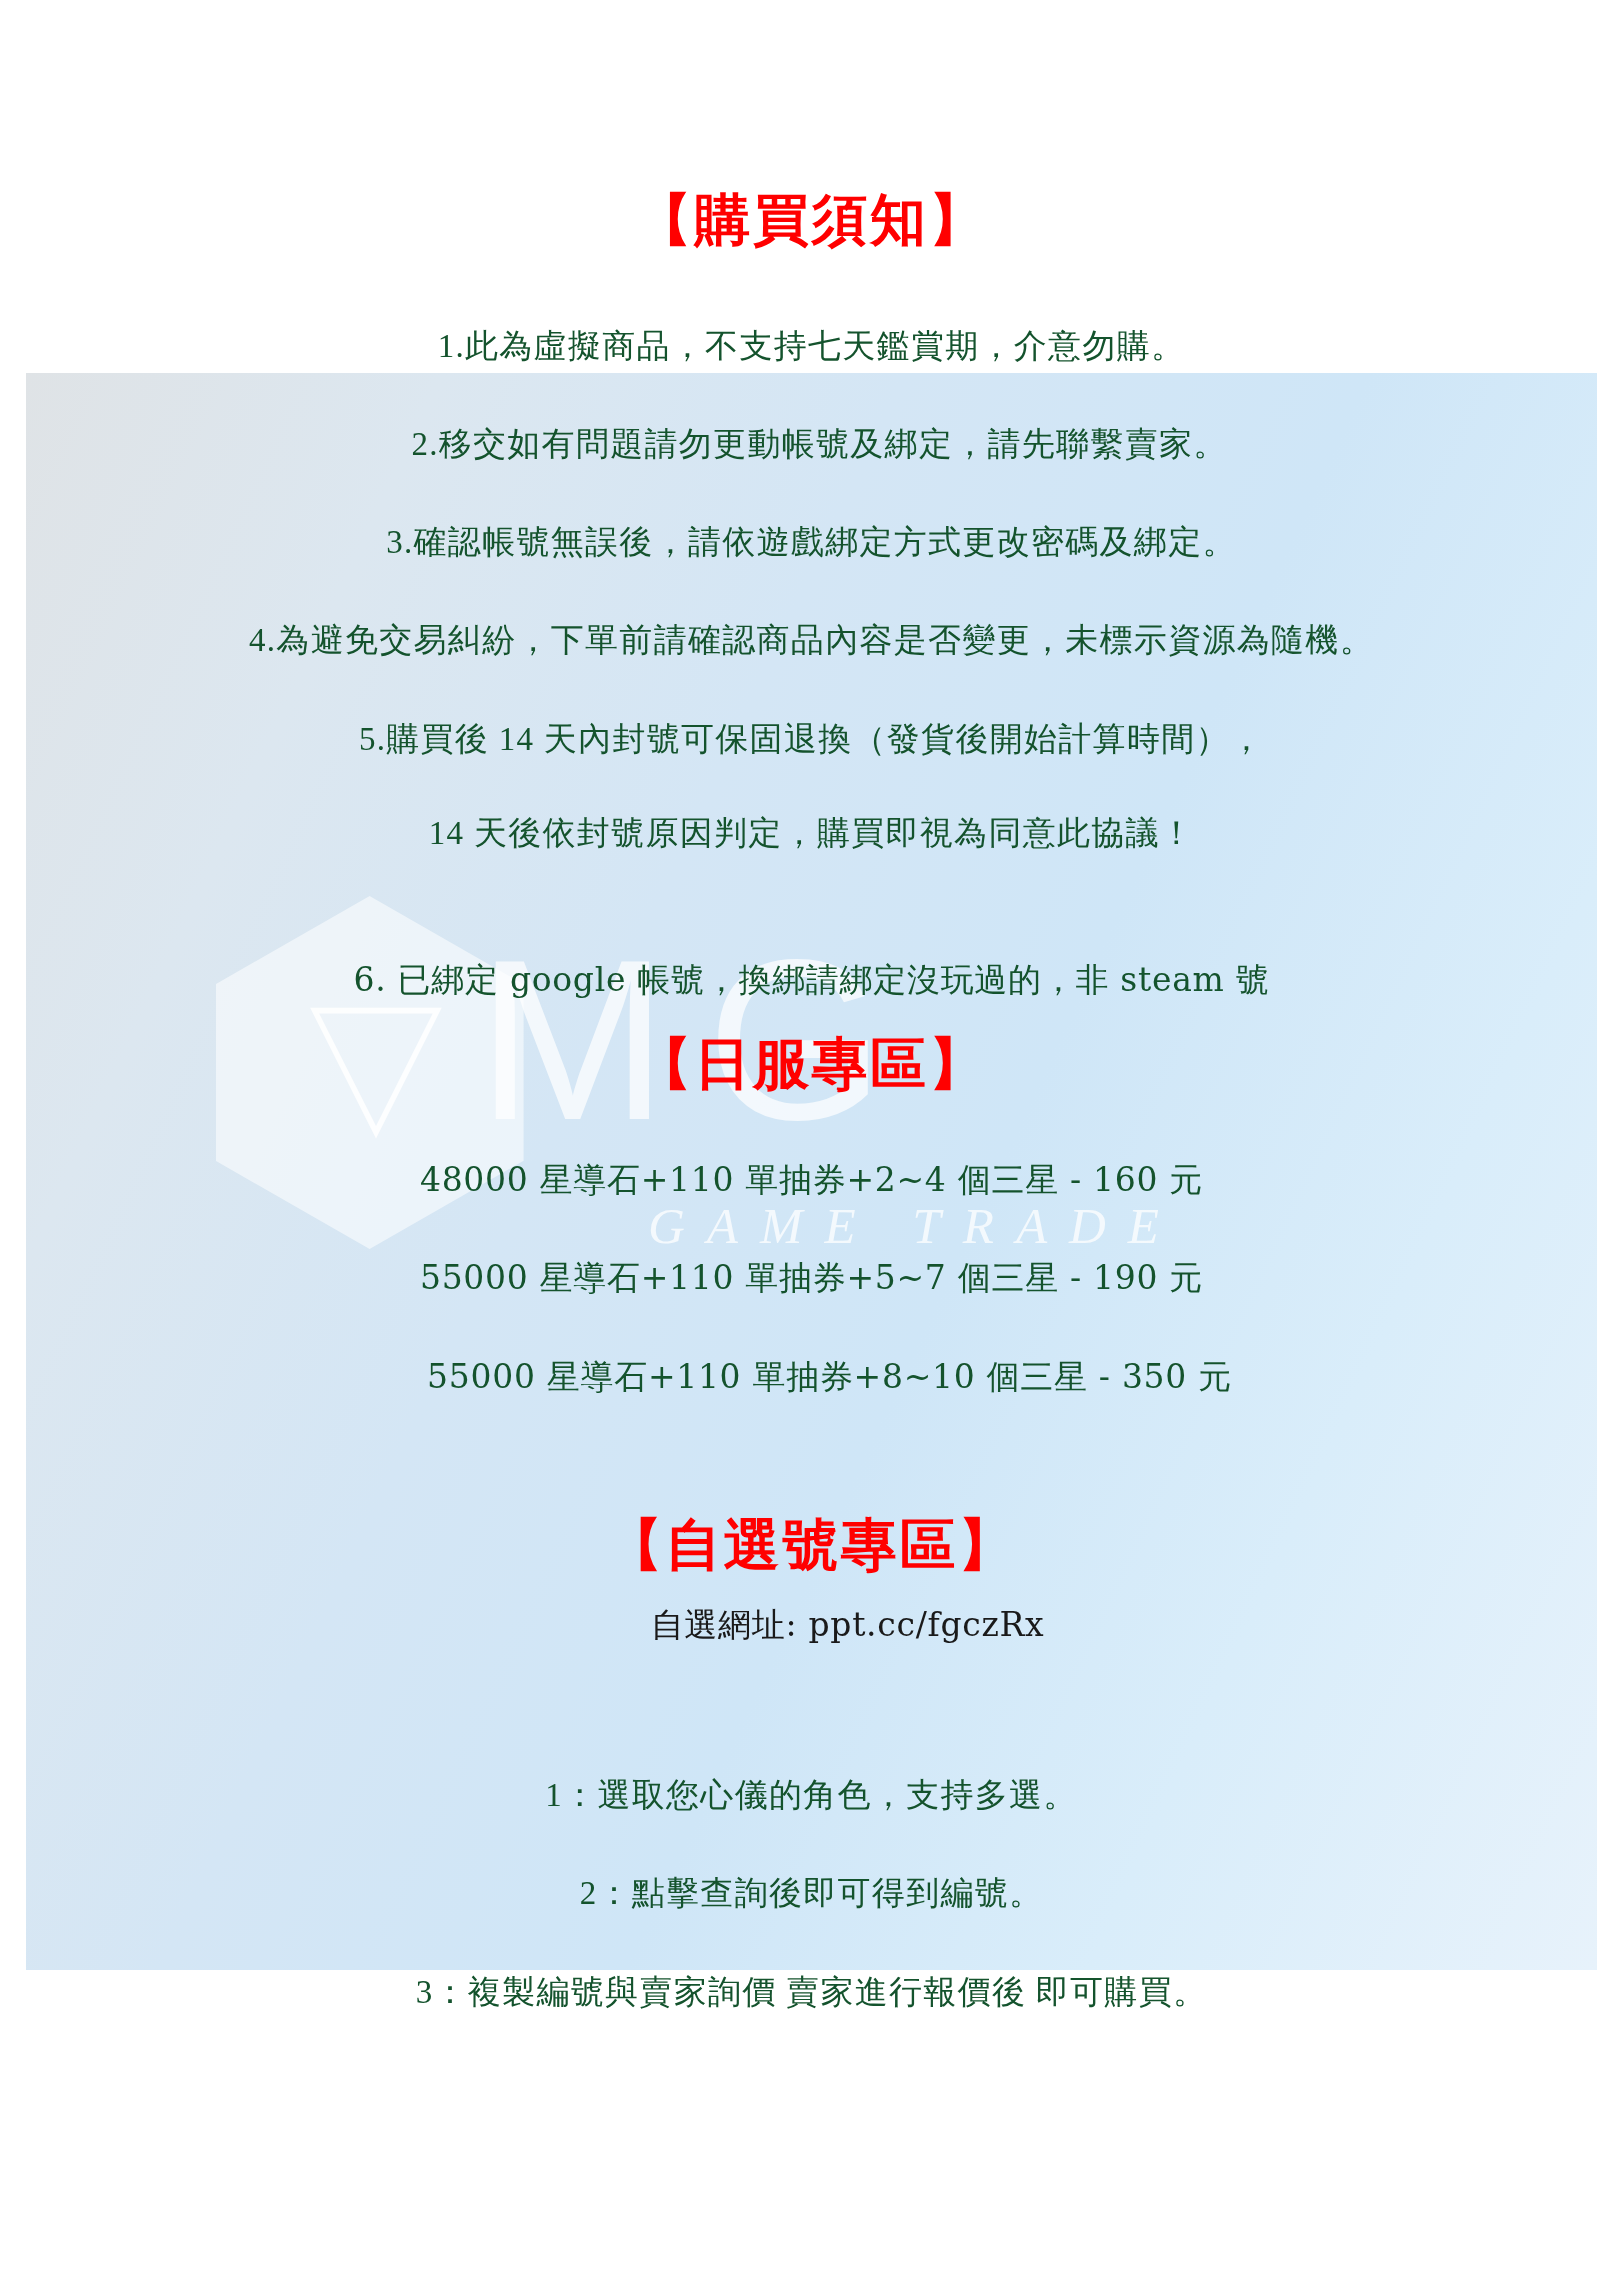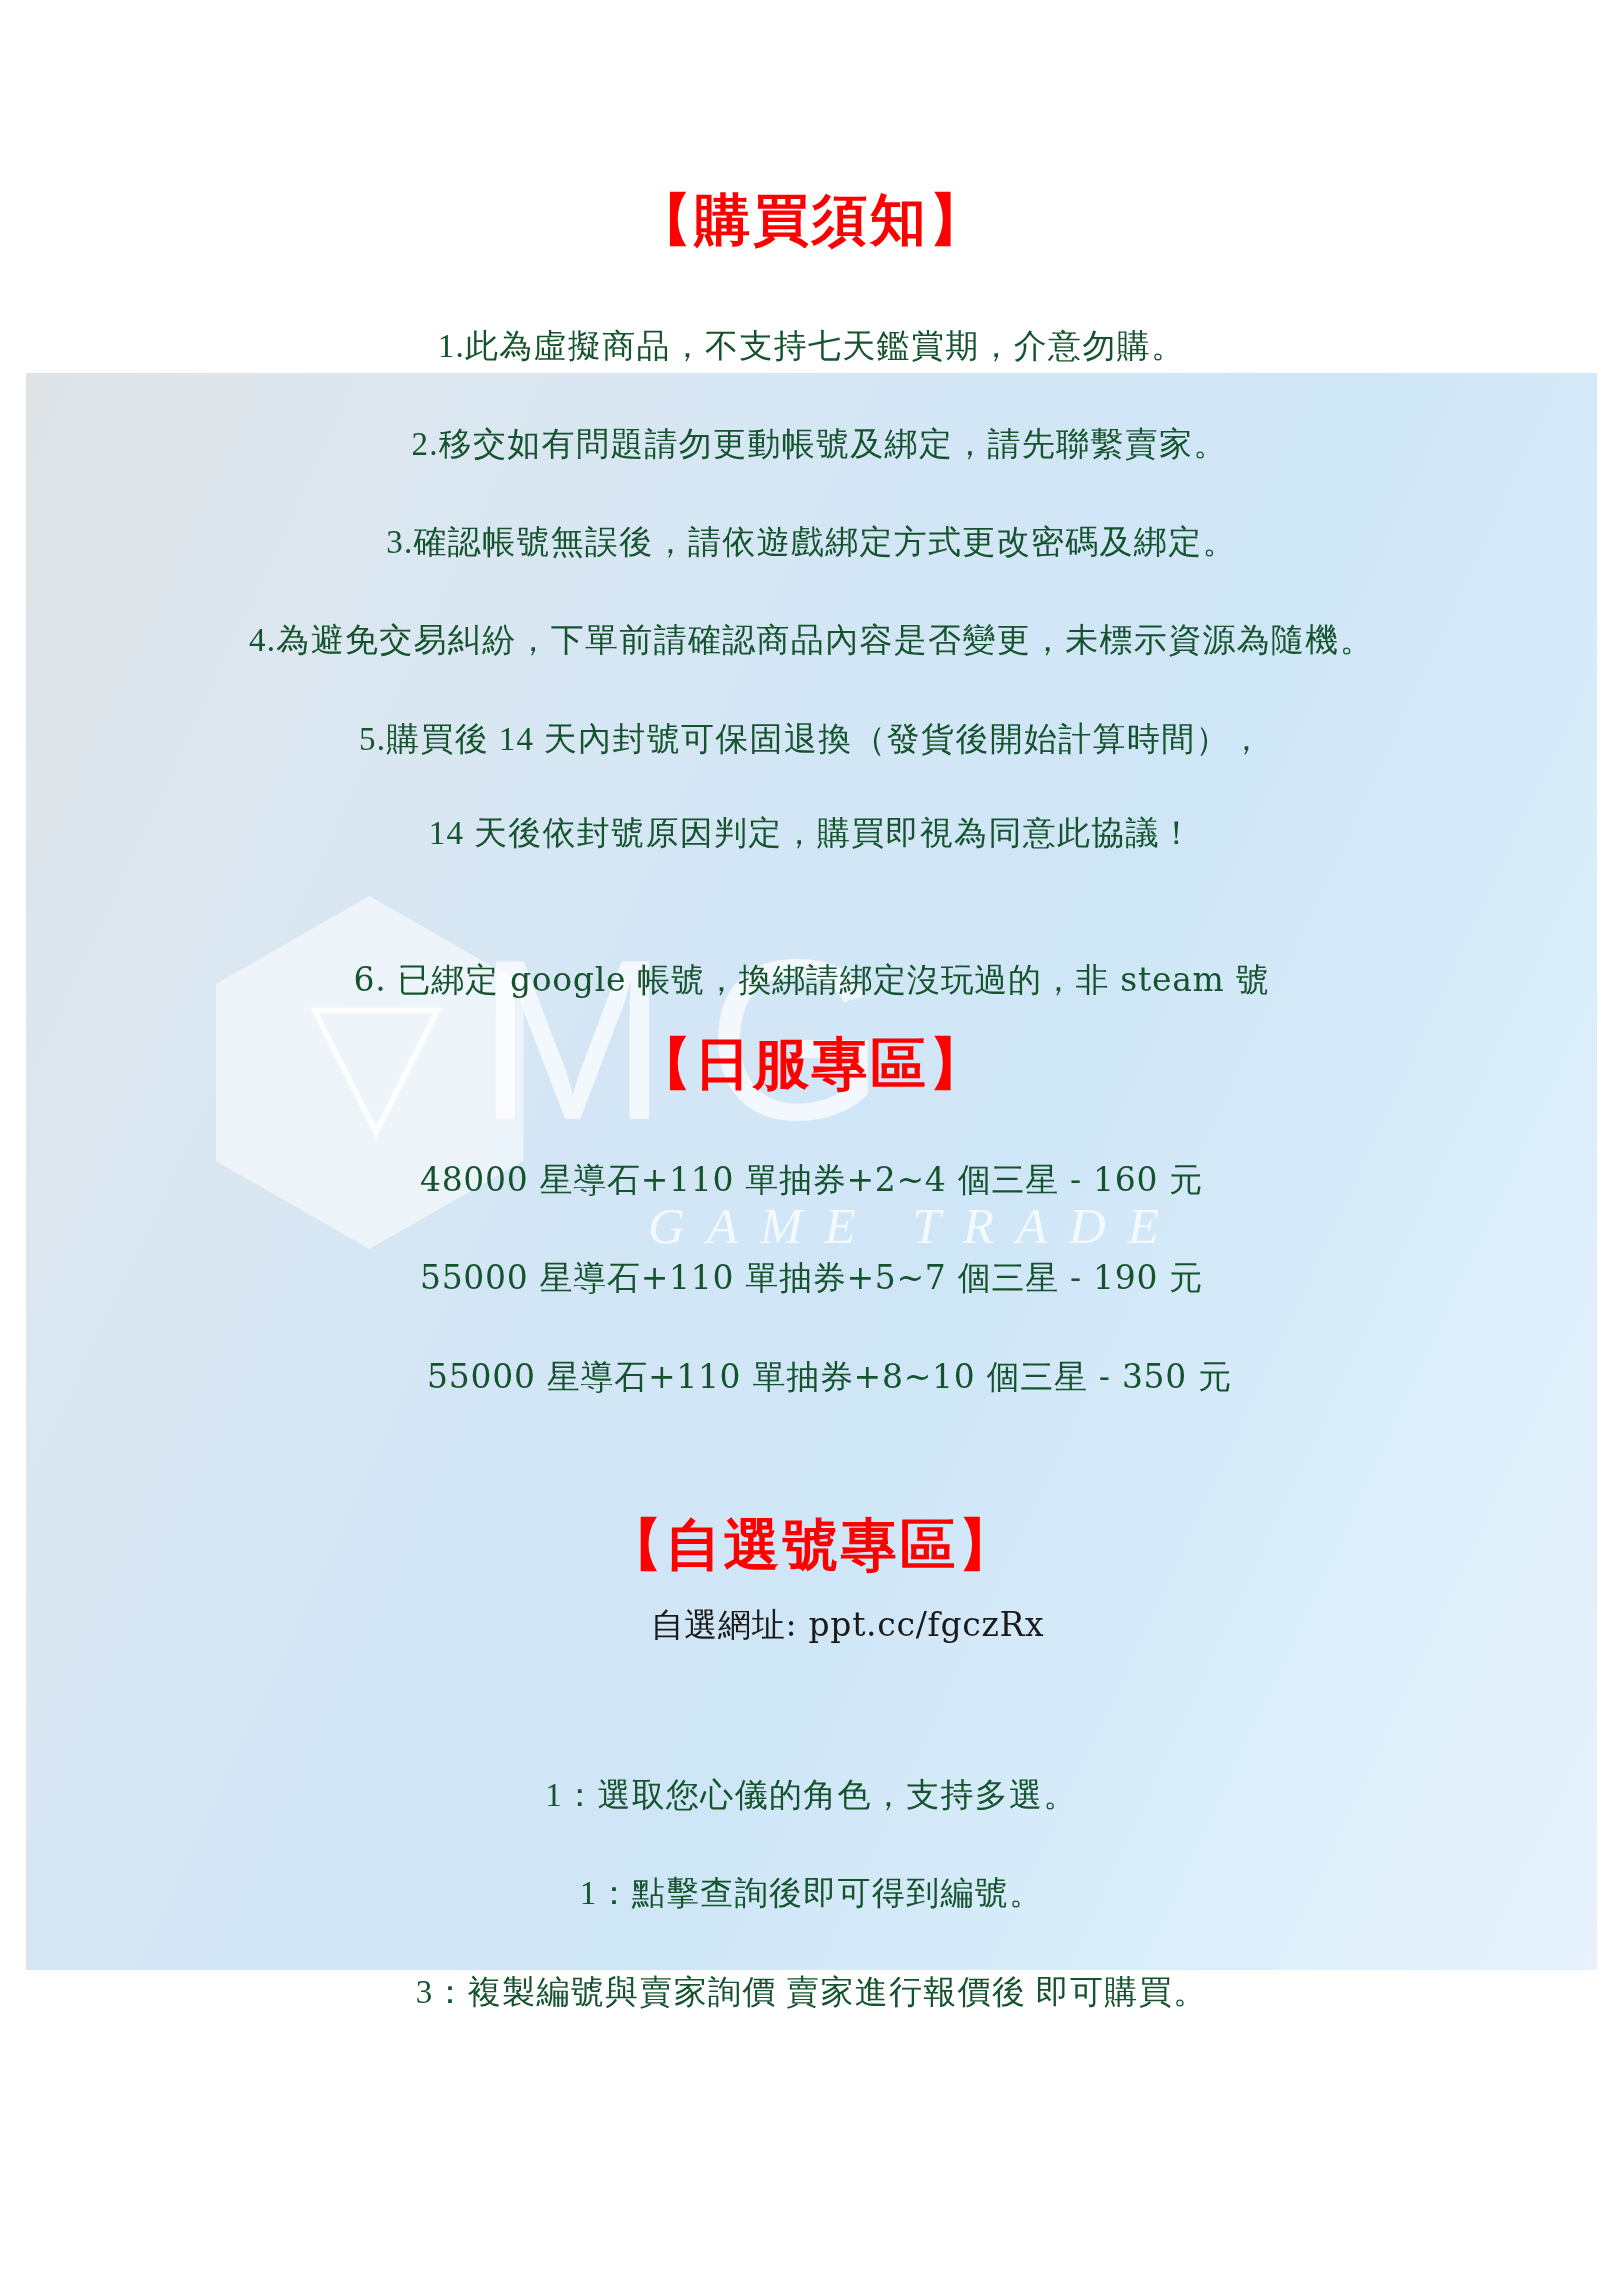--- a/index.html
+++ b/index.html
@@ -150,17 +150,17 @@
 
   <div class="line mono-ish" style="top:1158px;">48000 星導石+110 單抽券+2~4 個三星 - 160 元</div>
   <div class="line mono-ish" style="top:1256px;">55000 星導石+110 單抽券+5~7 個三星 - 190 元</div>
   <div class="line mono-ish" style="top:1355px;padding-left:18px;">55000 星導石+110 單抽券+8~10 個三星 - 350 元</div>
 
   <div class="heading" style="top:1508px;">【自選號專區】</div>
 
   <div class="url-line" style="top:1603px;">自選網址: ppt.cc/fgczRx</div>
 
   <div class="line" style="top:1773px;">1：選取您心儀的角色，支持多選。</div>
-  <div class="line" style="top:1871px;">1：點擊查詢後即可得到編號。</div>
+  <div class="line" style="top:1871px;">2：點擊查詢後即可得到編號。</div>
   <div class="line" style="top:1970px;">3：複製編號與賣家詢價  賣家進行報價後 即可購買。</div>
 
 </div>
 
 
 </body></html>

